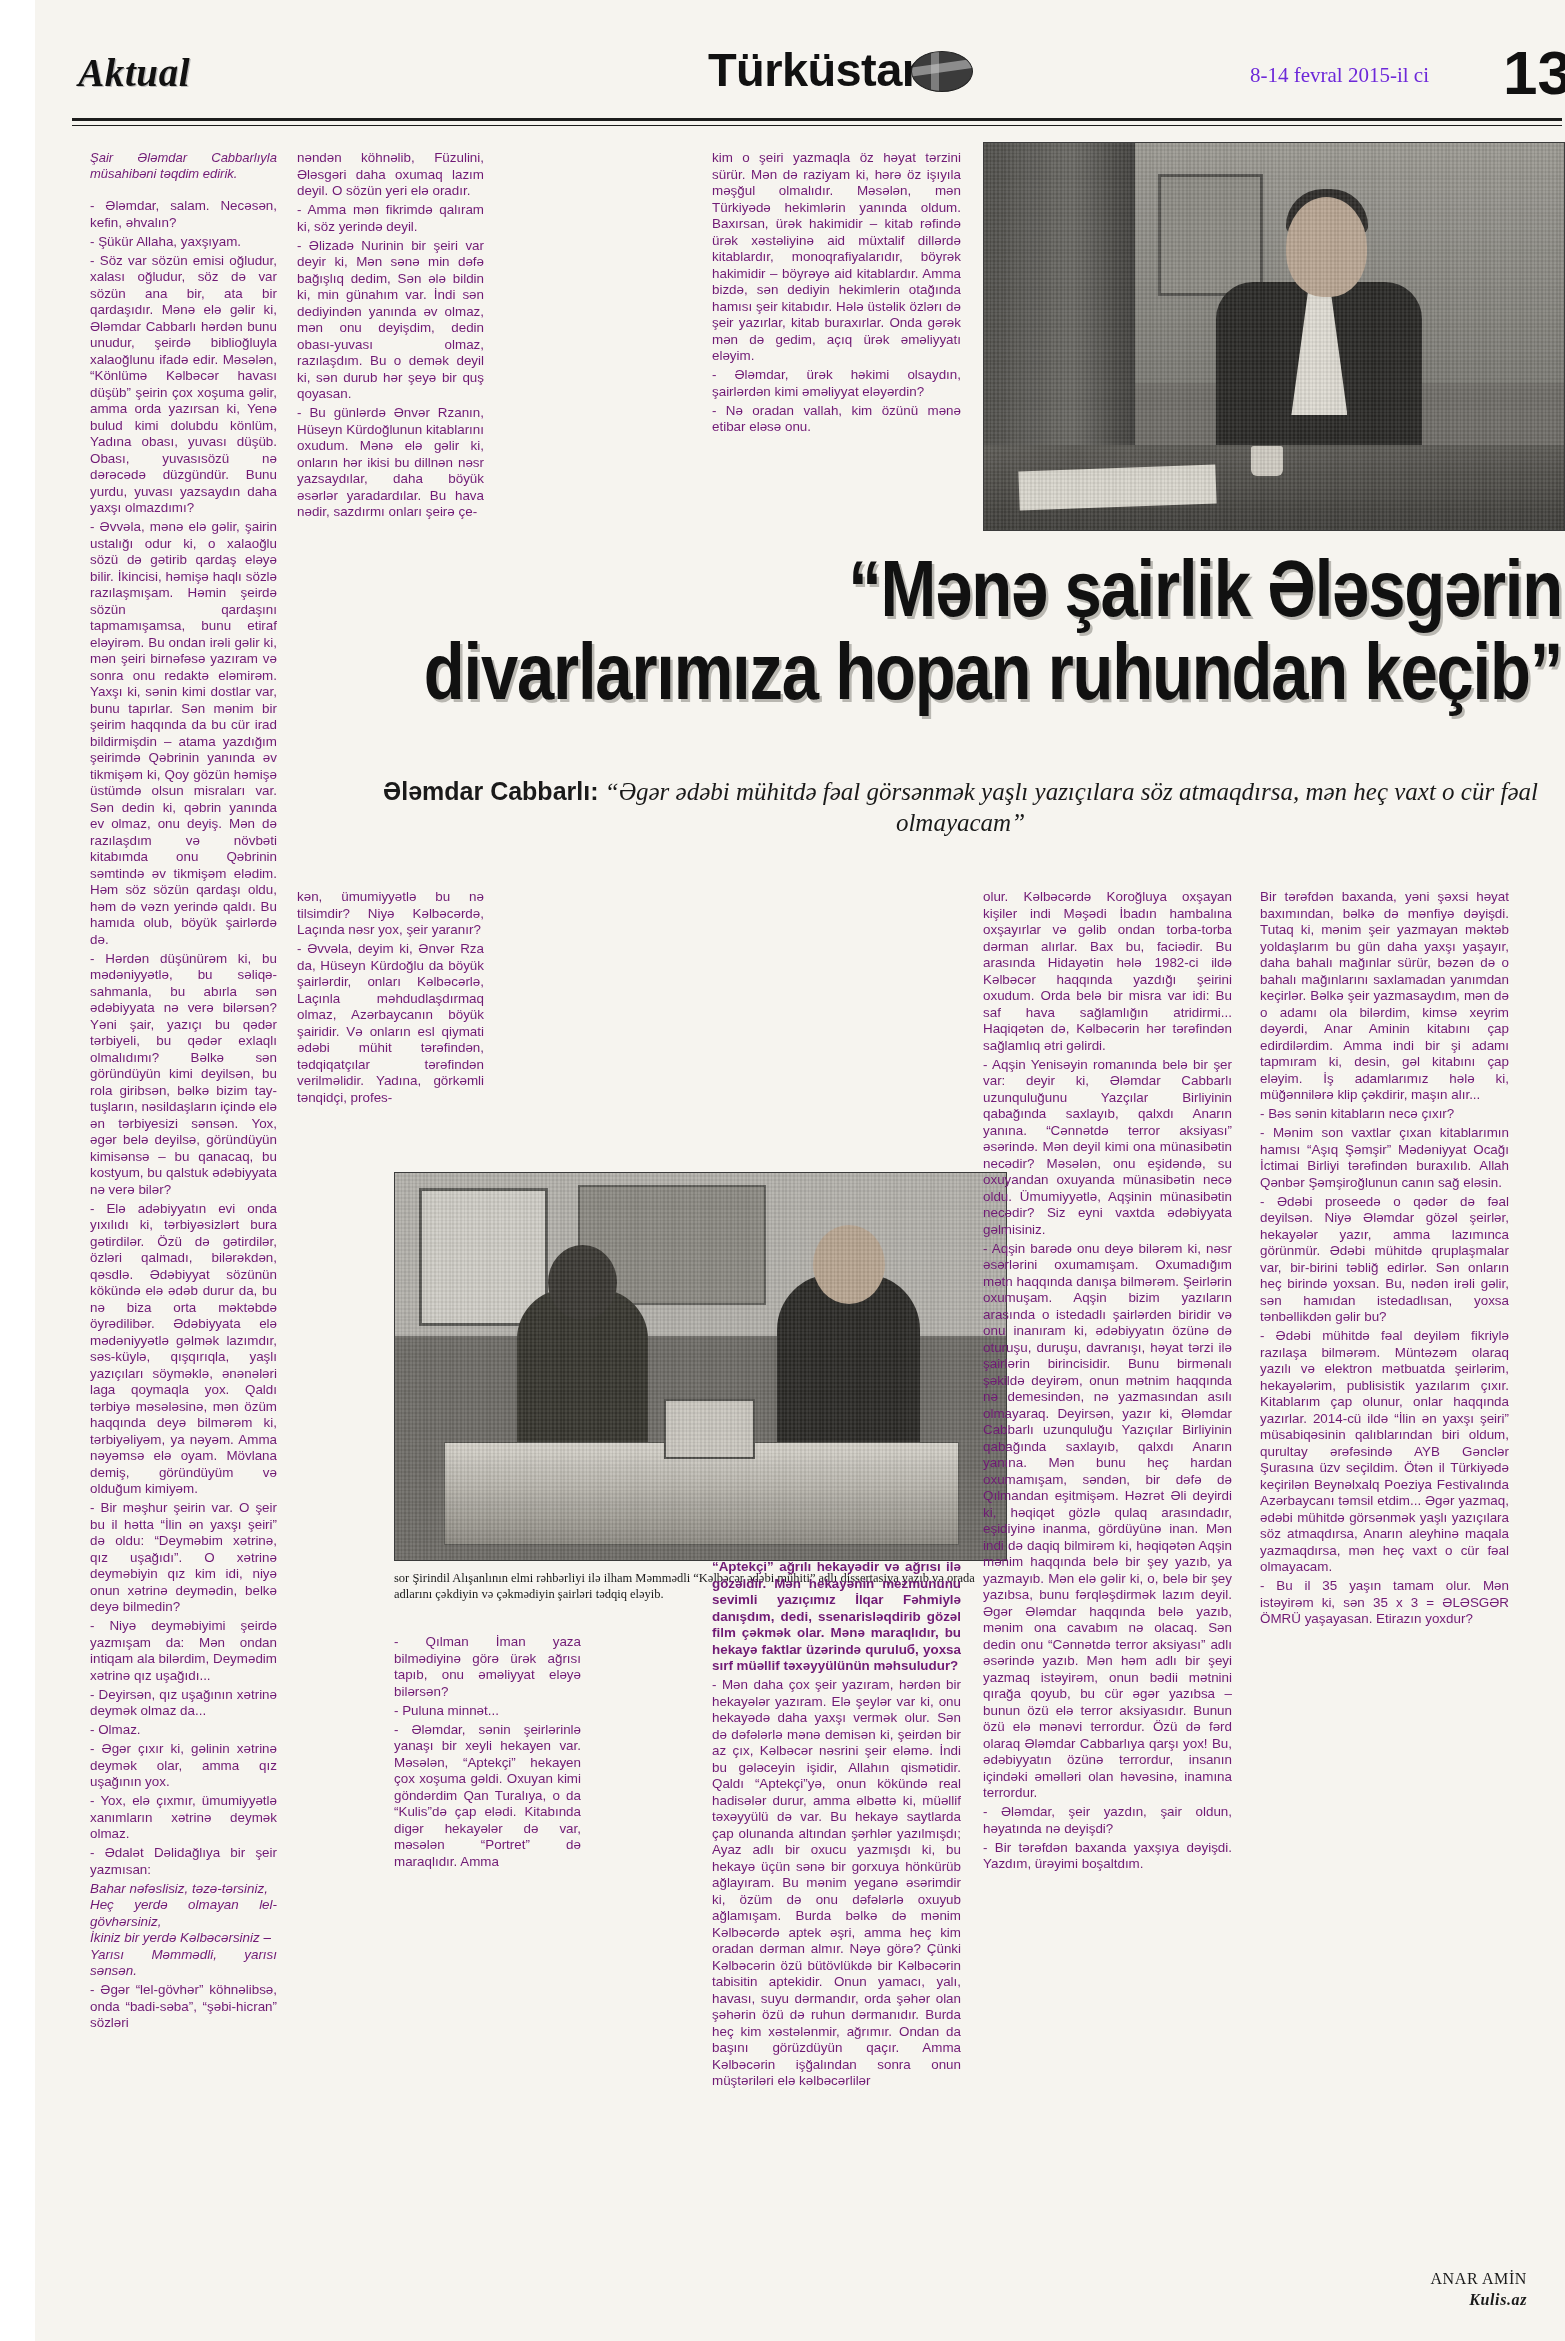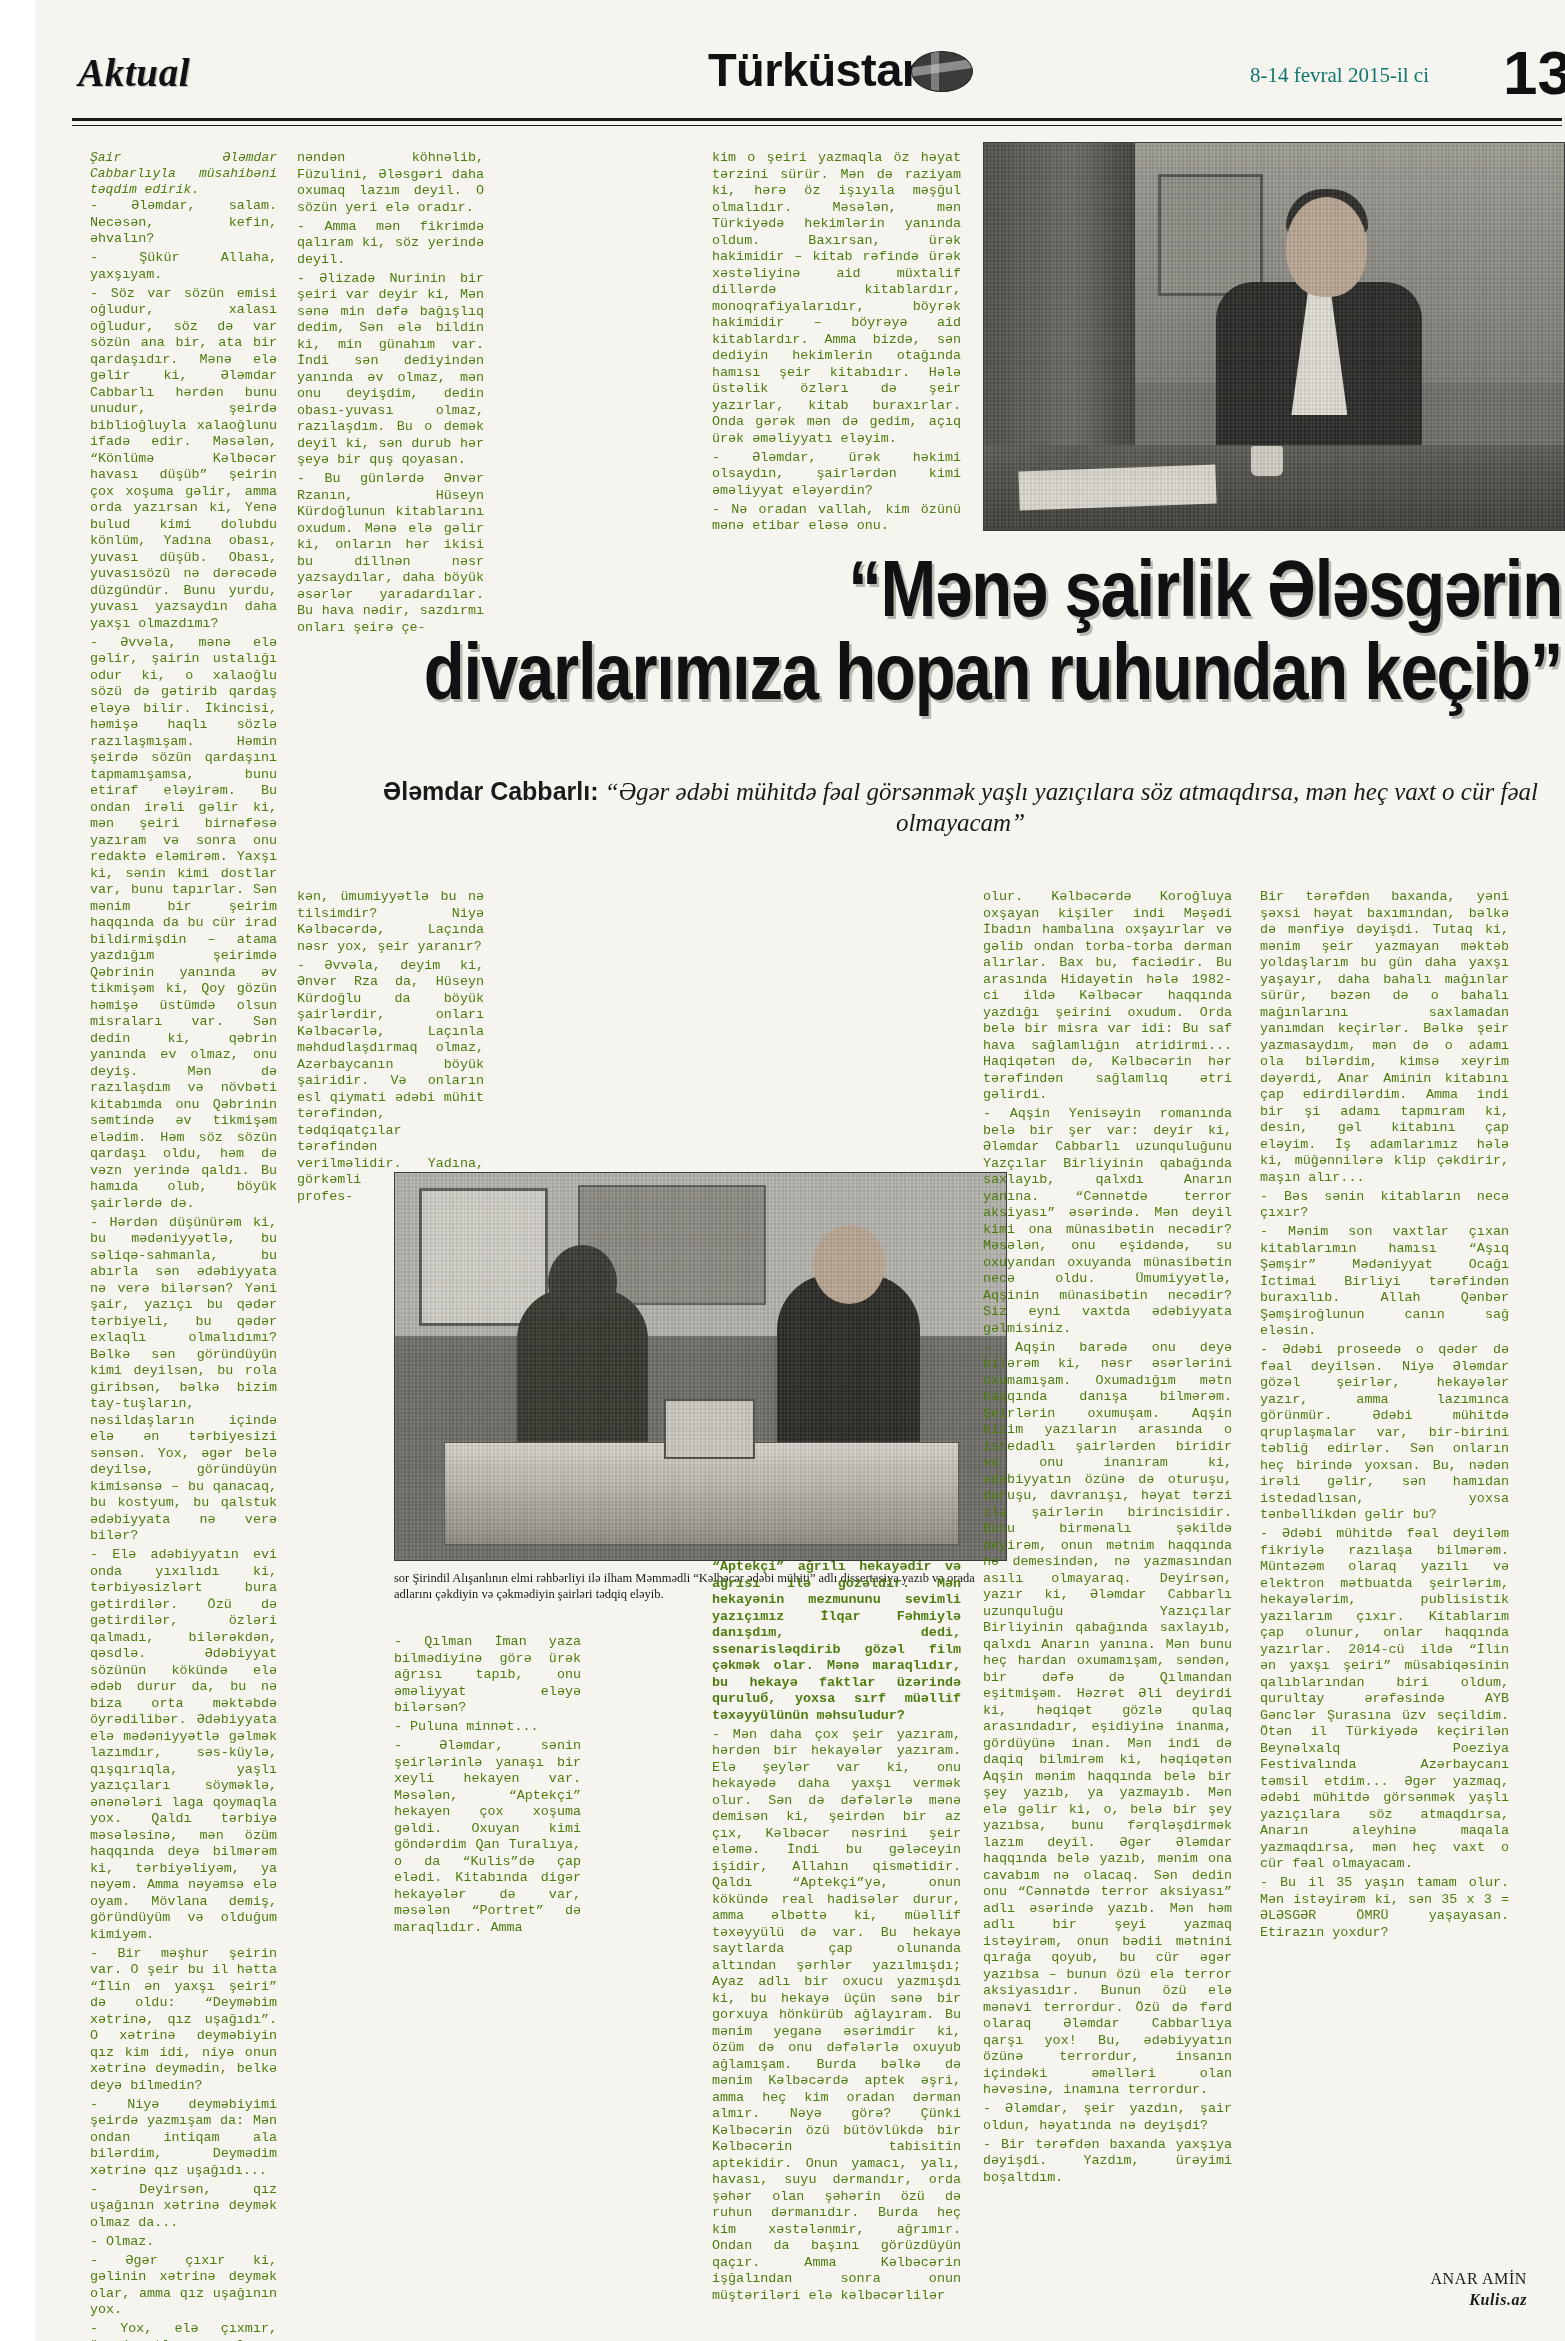--- a/index.html
+++ b/index.html
@@ -44,42 +44,42 @@
     content:"";position:absolute;left:-6.2px;top:11.2px;
     width:75px;height:8.7px;background:#cfcfcf;opacity:.55;
     transform:rotate(-8deg);
   }
   .globe:after{
     content:"";position:absolute;left:18.7px;top:-5px;
     width:8.7px;height:50px;background:#cfcfcf;opacity:.45;
   }
   .issue-date{
     position:absolute;left:1178px;top:26px;
-    font-size:21px;color:#0f766e;
+    font-size:21px;color:#6d28d9;
     font-family:"Liberation Serif",serif;
   }
   .page-num{
     position:absolute;left:1431px;top:0px;
     font-family:"Liberation Sans",sans-serif;
     font-weight:bold;font-size:62px;color:#111;
   }
   .rule{
     position:absolute;left:37px;top:118px;width:1490px;height:3.1px;
     background:#1d1d1d;
   }
   .rule.thin{height:1.2px;top:125px;background:#1d1d1d;}
 
   
   .col{
     position:absolute;
     font-size:13.4px;
     line-height:16.5px;
     text-align:justify;
-    color:#4d7c0f;
-    font-family:Liberation Mono, monospace;
+    color:#701a75;
+    font-family:Liberation Sans, sans-serif;
   }
   .col p{margin:0 0 2.5px 0;text-indent:17.5px;}
   .col p.noind{text-indent:0;}
   .intro{
     font-style:italic;font-size:13px;line-height:16px;
   }
   .verse{font-style:italic;}
   .verse p{text-indent:0;}
 
   

